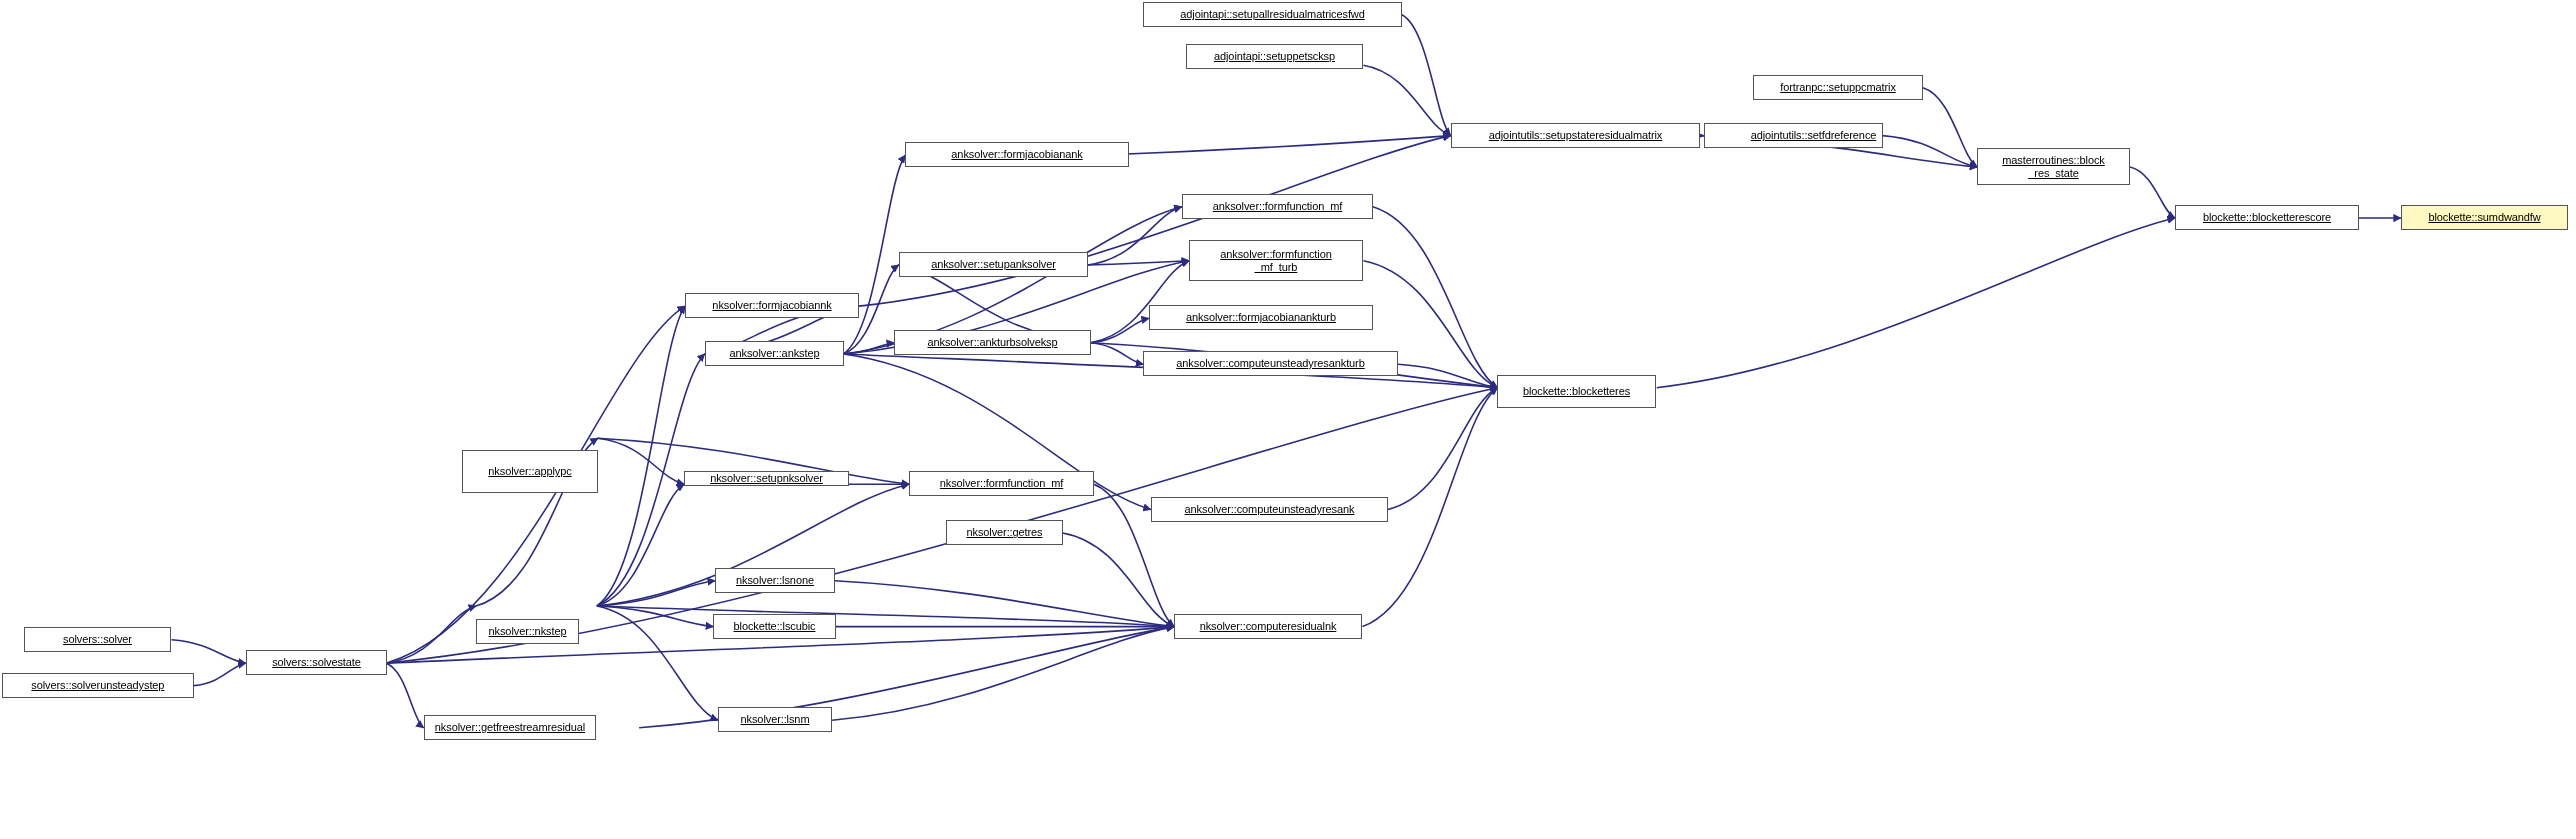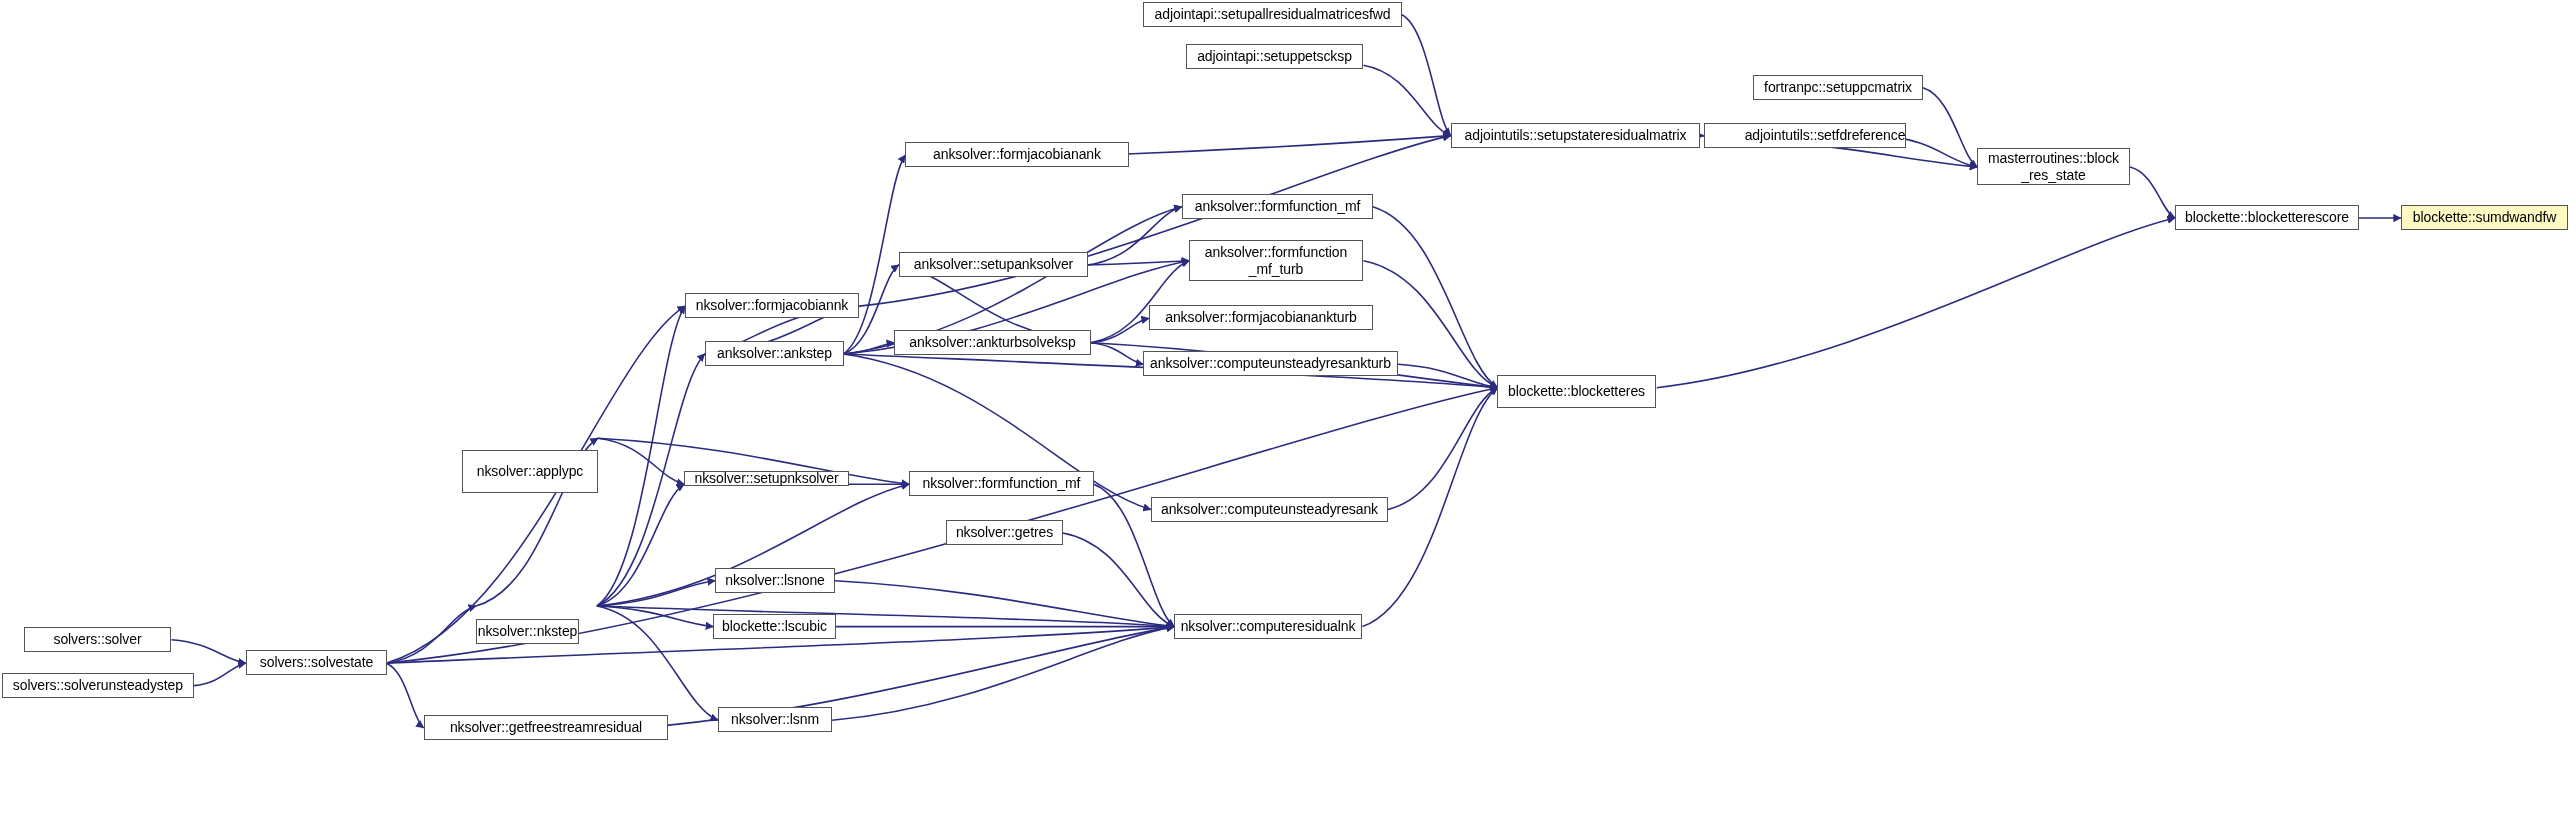--- a/index.html
+++ b/index.html
@@ -17,29 +17,30 @@
     left:0; top:0;
     width:2576px; height:840px;
     pointer-events:none;
   }
   .node{
     position:absolute;
     box-sizing:border-box;
     border:1.5px solid #545454;
     background:#ffffff;
     color:#000000;
-    font-size:14px;
+    font-size:11px;
     line-height:1.12;
     display:flex;
     align-items:center;
     justify-content:center;
     text-align:center;
     white-space:pre;
     letter-spacing:-0.1px;
     z-index:5;
+    text-decoration:underline;
   }
   .node.highlight{
     background:#fef9c3;
   }
   .node.two-line{
     line-height:1.18;
     white-space:pre-line;
   }
 </style>
 </head>
@@ -107,21 +108,21 @@
       <path d="M 1814 144.5 C 1956.88 151.2012586837821, 2031.416 170.62874131621788, 2110 178" fill="none" stroke="#2b2b7f" stroke-width="1.7" marker-end="url(#arrow)"></path>
       <path d="M 2009 144.5 C 2064.55 149.04712105825809, 2079.4475 172.7828789417419, 2110 178" fill="none" stroke="#2b2b7f" stroke-width="1.7" marker-end="url(#arrow)"></path>
       <path d="M 2052 93.5 C 2083.9 103.10301523867857, 2092.455 166.70698476132145, 2110 178" fill="none" stroke="#2b2b7f" stroke-width="1.7" marker-end="url(#arrow)"></path>
       <path d="M 2273 178 C 2299.4 184.26702035814597, 2306.48 225.14297964185403, 2321 232.5" fill="none" stroke="#2b2b7f" stroke-width="1.7" marker-end="url(#arrow)"></path>
       <path d="M 2517 232.5 L 2562 232.5" fill="none" stroke="#2b2b7f" stroke-width="1.7" marker-end="url(#arrow)"></path>
     </svg>
 <div class="node" style="left: 24px; top: 627px; width: 147px; height: 25px;">solvers::solver</div>
     <div class="node" style="left: 1.9px; top: 673px; width: 192px; height: 25px;">solvers::solverunsteadystep</div>
     <div class="node" style="left: 246px; top: 650px; width: 141px; height: 25px;">solvers::solvestate</div>
     <div class="node" style="left: 476px; top: 619px; width: 103px; height: 25px;">nksolver::nkstep</div>
-    <div class="node" style="left: 424px; top: 715px; width: 244px; height: 25px;">nksolver::getfreestreamresidual</div>
+    <div class="node" style="left: 424px; top: 715px; width: 172px; height: 25px;">nksolver::getfreestreamresidual</div>
     <div class="node" style="left: 462px; top: 450px; width: 136px; height: 43px;">nksolver::applypc</div>
     <div class="node" style="left: 684px; top: 471px; width: 165px; height: 15px;">nksolver::setupnksolver</div>
     <div class="node" style="left: 909px; top: 471px; width: 185px; height: 25px;">nksolver::formfunction_mf</div>
     <div class="node" style="left: 946px; top: 520px; width: 117px; height: 25px;">nksolver::getres</div>
     <div class="node" style="left: 715px; top: 568px; width: 120px; height: 25px;">nksolver::lsnone</div>
     <div class="node" style="left: 713px; top: 614px; width: 123px; height: 25px;">blockette::lscubic</div>
     <div class="node" style="left: 718px; top: 707px; width: 114px; height: 25px;">nksolver::lsnm</div>
     <div class="node" style="left: 1174px; top: 614px; width: 188px; height: 25px;">nksolver::computeresidualnk</div>
     <div class="node" style="left: 685px; top: 293px; width: 174px; height: 25px;">nksolver::formjacobiannk</div>
     <div class="node" style="left: 705px; top: 341px; width: 139px; height: 25px;">anksolver::ankstep</div>
@@ -131,20 +132,20 @@
     <div class="node" style="left: 1182px; top: 194px; width: 191px; height: 25px;">anksolver::formfunction_mf</div>
     <div class="node two-line" style="left: 1189px; top: 240px; width: 174px; height: 41px;">anksolver::formfunction
 _mf_turb</div>
     <div class="node" style="left: 1149px; top: 305px; width: 224px; height: 25px;">anksolver::formjacobianankturb</div>
     <div class="node" style="left: 1143px; top: 351px; width: 255px; height: 25px;">anksolver::computeunsteadyresankturb</div>
     <div class="node" style="left: 1151px; top: 497px; width: 237px; height: 25px;">anksolver::computeunsteadyresank</div>
     <div class="node" style="left: 1497px; top: 375px; width: 159px; height: 33px;">blockette::blocketteres</div>
     <div class="node" style="left: 1143px; top: 1.9px; width: 259px; height: 25px;">adjointapi::setupallresidualmatricesfwd</div>
     <div class="node" style="left: 1186px; top: 44px; width: 177px; height: 25px;">adjointapi::setuppetscksp</div>
     <div class="node" style="left: 1451px; top: 123px; width: 249px; height: 25px;">adjointutils::setupstateresidualmatrix</div>
-    <div class="node" style="left: 1704px; top: 123px; width: 202px; height: 25px; padding-left: 40px;">adjointutils::setfdreference</div>
+    <div class="node" style="left: 1704px; top: 123px; width: 179px; height: 25px; padding-left: 40px;">adjointutils::setfdreference</div>
     <div class="node" style="left: 1753px; top: 75px; width: 170px; height: 25px;">fortranpc::setuppcmatrix</div>
     <div class="node two-line" style="left: 1977px; top: 148px; width: 153px; height: 37px;">masterroutines::block
 _res_state</div>
     <div class="node" style="left: 2175px; top: 205px; width: 184px; height: 25px;">blockette::blocketterescore</div>
     <div class="node highlight" style="left: 2401px; top: 205px; width: 167px; height: 25px;">blockette::sumdwandfw</div>
   </div>
 
 
 </body></html>

